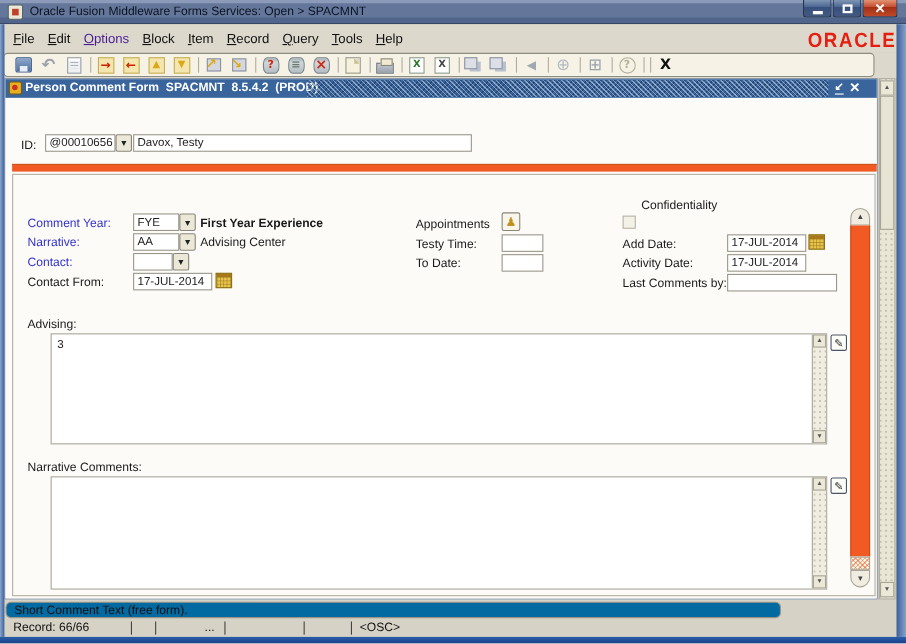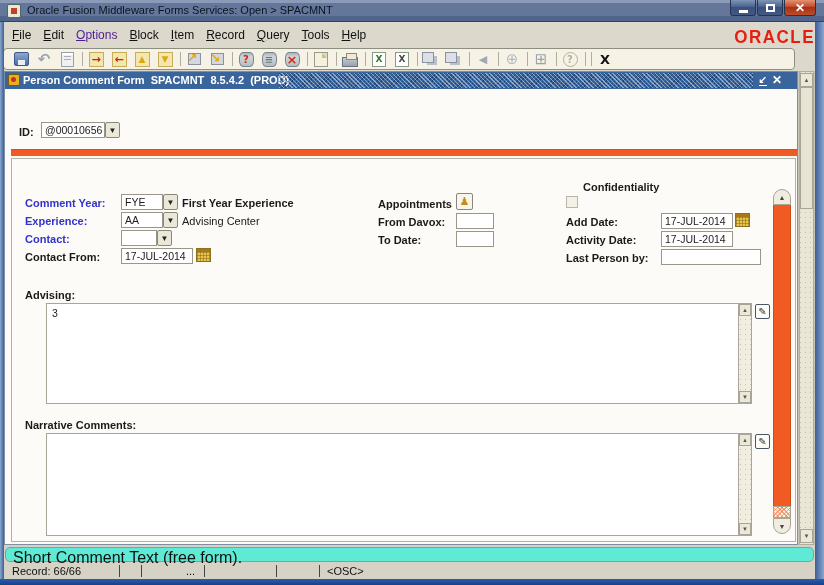--- a/index.html
+++ b/index.html
@@ -69,21 +69,21 @@
 #inner-window{position:absolute;left:4px;top:0;width:794px;height:474px;border:1px solid #7d8da4;background:#fcfbf8}
 #inner-titlebar{position:absolute;left:0;top:0;width:792px;height:17px;background:#39659c;display:flex;align-items:center}
 #inner-icon{position:absolute;left:3px;top:2px;width:12px;height:12px;background:#e8b020;border:1px solid #7a5c10;border-radius:2px}
 #inner-icon::after{content:"";position:absolute;left:2px;top:2px;width:5px;height:5px;background:#c83028;border-radius:50%}
 #inner-title{position:absolute;left:18px;top:2px;font-size:11px;font-weight:bold;color:#fff;white-space:pre}
 #inner-hatch{position:absolute;left:274px;right:44px;top:1px;bottom:1px;background-image:repeating-linear-gradient(45deg,rgba(210,225,245,.55) 0 1px,transparent 1px 3px),repeating-linear-gradient(-45deg,rgba(10,30,60,.45) 0 1px,transparent 1px 3px)}
 #inner-restore{position:absolute;right:30px;top:2px;color:#fff;font-size:10px;font-weight:bold;border-bottom:1px solid #fff;line-height:11px}
 #inner-close{position:absolute;right:15px;top:1px;color:#fff;font-size:12px;font-weight:bold}
 #canvas{position:absolute;left:0;top:17px;width:792px;height:455px;background:#fcfbf8}
 
-.lbl{position:absolute;font-size:11px;font-weight:bold;color:#1a1a1a;white-space:nowrap}
+.lbl{position:absolute;font-size:11px;font-weight:normal;color:#1a1a1a;white-space:nowrap}
 .lbl.blue{color:#3333cc}
 .fld{position:absolute;height:16px;background:#fff;border:1px solid #9a9689;font-size:10.5px;color:#222;padding:1px 0 0 3px;white-space:pre}
 .ddb{position:absolute;width:15px;height:16px;background:#ece8d8;border:1px solid #8a867a;border-radius:2px;font-size:8px;color:#222;display:flex;align-items:center;justify-content:center}
 .cal{position:absolute;width:15px;height:14px;border:1px solid #8a7020;background:#e8c44a;background-image:linear-gradient(#a87818 0 3px,transparent 3px),linear-gradient(rgba(110,80,10,.4) 1px,transparent 1px),linear-gradient(90deg,rgba(110,80,10,.4) 1px,transparent 1px);background-size:100% 100%,3px 3px,3px 3px}
 .pencil{position:absolute;width:15px;height:15px;background:#fdfdf8;border:1px solid #4a5568;border-radius:2px;font-size:10px;display:flex;align-items:center;justify-content:center;color:#333}
 .pencil::before{content:"✎"}
 #idrow-sep{left:6px;top:60px;width:786px;height:7px;background:#f15a22;border-top:1px solid #c9571c}
 #block{left:6px;top:69px;width:785px;height:384px;border:1px solid #b3af a2;border:1px solid #b3afa2}
 .checkbox{position:absolute;width:12px;height:12px;background:#f4f1e6;border:1px solid #b8b4a6}
 .tarea{position:absolute;background:#fff;border:1px solid #a9a598}
@@ -101,21 +101,21 @@
 #xsb{left:799px;top:0;width:15px;height:474px;background:#eae6d6;border:1px solid #b0ac9e;background-image:radial-gradient(#c2beae 0.8px,transparent 0.8px);background-size:5px 5px;background-position:3px 3px}
 .xsb-btn{position:absolute;left:0;width:13px;height:14px;background:#ece8d8;border:1px solid #a8a496;font-size:6px;color:#555;display:flex;align-items:center;justify-content:center}
 #xsb-up{top:1px}
 #xsb-dn{bottom:1px}
 #xsb-thumb{position:absolute;left:0;top:15px;width:13px;height:122px;background:#e8e4d4;border:1px solid #a8a496}
 
 #border-left{left:0;top:22px;width:4px;height:557px;background:linear-gradient(90deg,#8aa6cc,#3c5f9a)}
 #border-right{right:0;top:22px;width:9px;height:557px;background:linear-gradient(90deg,#3c5f9a,#8aa6cc)}
 #border-bottom{left:0;top:579px;width:824px;height:6px;background:linear-gradient(#2b5ea7,#17408a)}
 
-#status1{left:5px;top:547px;width:809px;height:15px;background:#5eead4;border:1px solid #9a9688;border-radius:5px;font-size:16px;color:#111;padding:1px 0 0 7px}
+#status1{left:5px;top:547px;width:705px;height:15px;background:#0369a1;border:1px solid #9a9688;border-radius:5px;font-size:11px;color:#111;padding:1px 0 0 7px}
 #status2{left:5px;top:563px;width:809px;height:16px;font-size:11px;color:#111}
 .s2sep{position:absolute;top:2px;width:1px;height:12px;background:#444}
 .s2txt{position:absolute;top:2px;white-space:pre}
 </style>
 </head>
 <body>
 
 <div class="abs" id="titlebar">
   <div class="abs" id="title-icon"></div>
   <svg class="abs" id="title-svg" width="600" height="18">
@@ -195,58 +195,59 @@
       <div id="inner-title">Person Comment Form  SPACMNT  8.5.4.2  (PROD)</div>
       <div id="inner-hatch"></div>
       <div id="inner-restore">↙</div>
       <div id="inner-close">✕</div>
     </div>
     <div id="canvas">
 
       <div class="lbl" style="left:14px;top:37px">ID:</div>
       <div class="fld" style="left:36px;top:33px;width:64px">@00010656</div>
       <div class="ddb" style="left:100px;top:33px">▼</div>
+      <div class="fld" style="left:116px;top:33px;width:308px">Davox, Testy</div>
 
       <div class="abs" id="idrow-sep"></div>
 
       <div class="abs" id="block"></div>
 
       <div class="lbl blue" style="left:20px;top:108px">Comment Year:</div>
       <div class="fld" style="left:116px;top:105px;width:42px">FYE</div>
       <div class="ddb" style="left:158px;top:105px">▼</div>
       <div class="lbl" style="left:177px;top:108px;font-weight:bold">First Year Experience</div>
 
-      <div class="lbl blue" style="left:20px;top:126px">Experience:</div>
+      <div class="lbl blue" style="left:20px;top:126px">Narrative:</div>
       <div class="fld" style="left:116px;top:123px;width:42px">AA</div>
       <div class="ddb" style="left:158px;top:123px">▼</div>
       <div class="lbl" style="left:177px;top:126px;font-weight:normal">Advising Center</div>
 
       <div class="lbl blue" style="left:20px;top:144px">Contact:</div>
       <div class="fld" style="left:116px;top:141px;width:36px"></div>
       <div class="ddb" style="left:152px;top:141px">▼</div>
 
       <div class="lbl" style="left:20px;top:162px">Contact From:</div>
       <div class="fld" style="left:116px;top:159px;width:72px">17-JUL-2014</div>
       <div class="cal" style="left:191px;top:159px"></div>
 
       <div class="lbl" style="left:373px;top:109px">Appointments</div>
       <div class="abs" style="left:451px;top:104px;width:17px;height:17px;background:#f8f5ea;border:1px solid #8a867a;border-radius:2px;display:flex;align-items:center;justify-content:center;font-size:11px;color:#c09020">♟</div>
-      <div class="lbl" style="left:373px;top:127px">From Davox:</div>
+      <div class="lbl" style="left:373px;top:127px">Testy Time:</div>
       <div class="fld" style="left:451px;top:124px;width:38px"></div>
       <div class="lbl" style="left:373px;top:145px">To Date:</div>
       <div class="fld" style="left:451px;top:142px;width:38px"></div>
 
       <div class="checkbox" style="left:561px;top:107px"></div>
       <div class="lbl" style="left:578px;top:92px">Confidentiality</div>
       <div class="lbl" style="left:561px;top:127px">Add Date:</div>
       <div class="fld" style="left:656px;top:124px;width:72px">17-JUL-2014</div>
       <div class="cal" style="left:730px;top:124px"></div>
       <div class="lbl" style="left:561px;top:145px">Activity Date:</div>
       <div class="fld" style="left:656px;top:142px;width:72px">17-JUL-2014</div>
-      <div class="lbl" style="left:561px;top:163px">Last Person by:</div>
+      <div class="lbl" style="left:561px;top:163px">Last Comments by:</div>
       <div class="fld" style="left:656px;top:160px;width:100px"></div>
 
       <div class="lbl" style="left:20px;top:200px">Advising:</div>
       <div class="tarea" style="left:41px;top:214px;width:706px;height:101px">
         <div class="ta-val">3</div>
         <div class="ta-sb">
           <div class="ta-btn" style="top:0">▲</div>
           <div class="ta-btn" style="bottom:0">▼</div>
         </div>
       </div>

